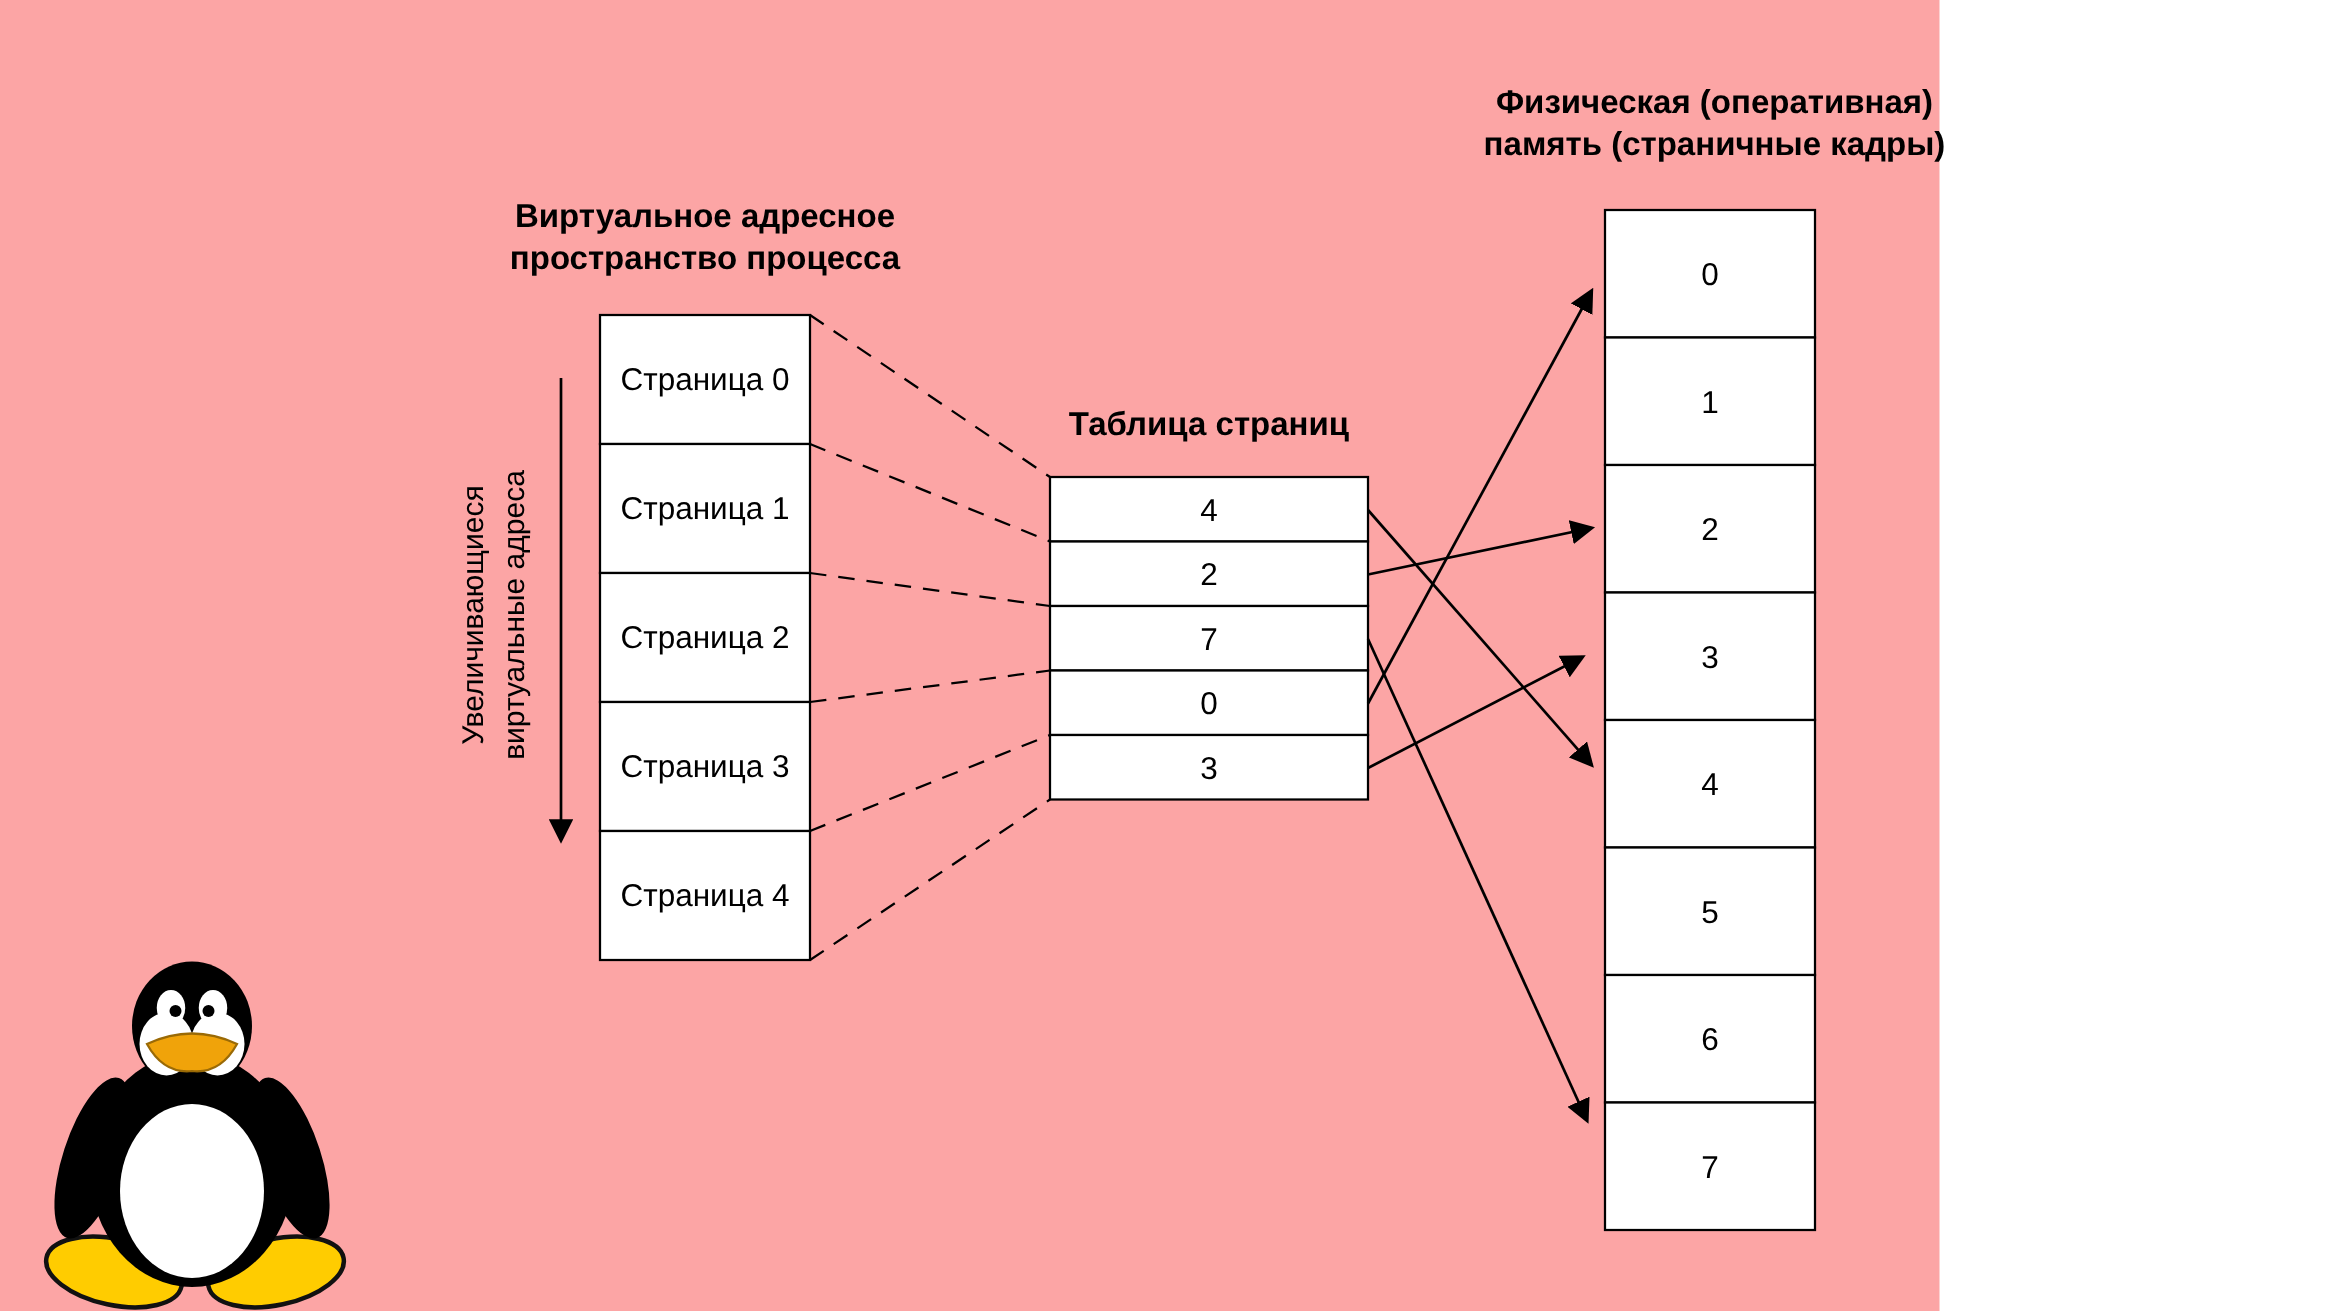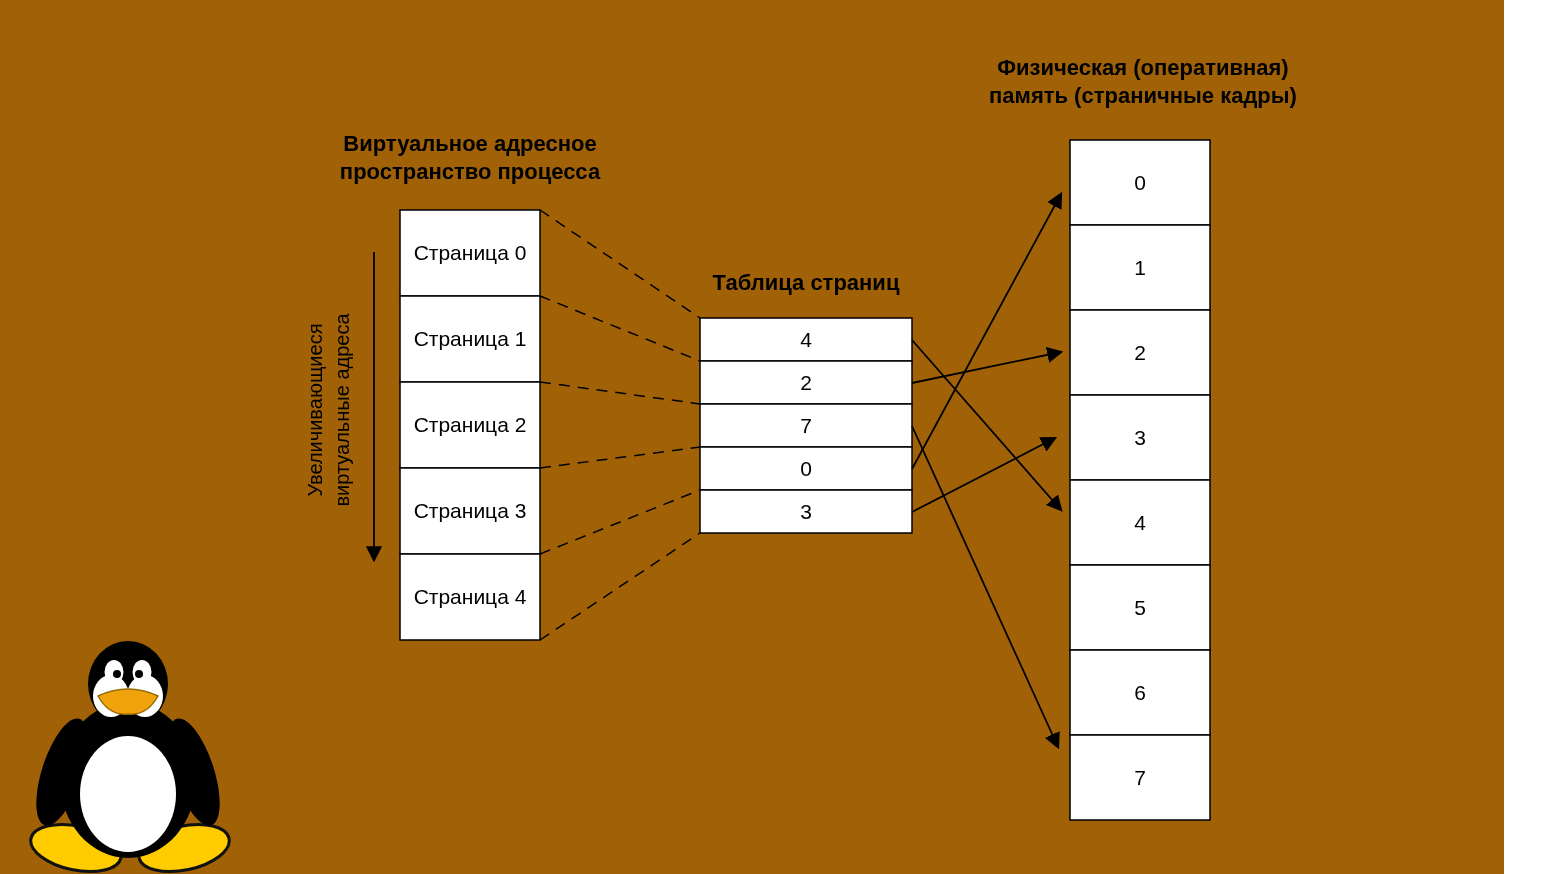--- a/index.html
+++ b/index.html
@@ -6,23 +6,23 @@
     margin: 0;
     padding: 0;
     background: #ffffff;
     width: 1560px;
     height: 874px;
     overflow: hidden;
     font-family: "Liberation Sans", sans-serif;
   }
   .canvas {
     position: relative;
-    width: 1504px;
+    width: 1293px;
     height: 874px;
-    background: #a16207;
+    background: #fca5a5;
   }
   svg { display: block; }
   text { fill: #000000; }
   .title {
     font-family: "Liberation Sans", sans-serif;
     font-size: 22px;
     font-weight: bold;
     text-anchor: middle;
   }
   .cell-label {

